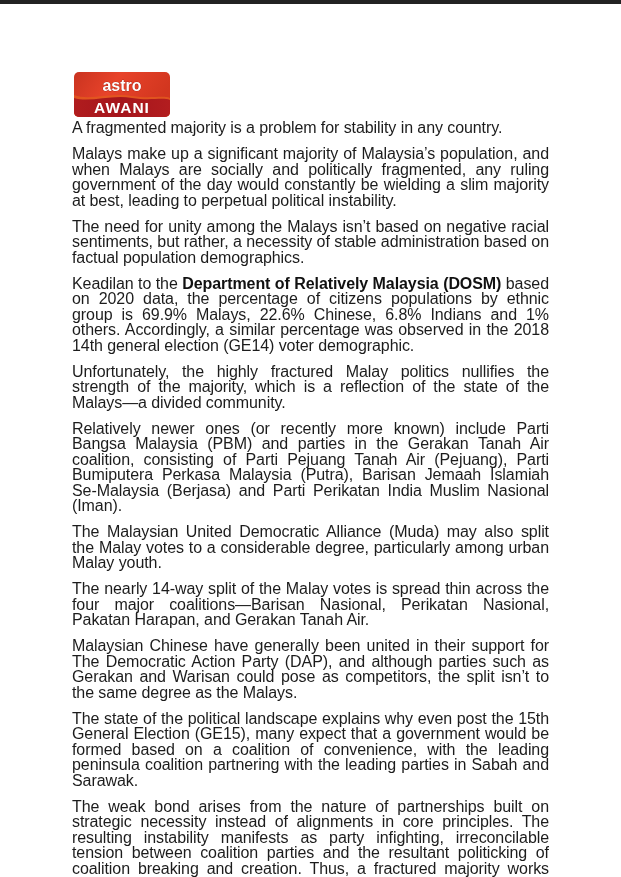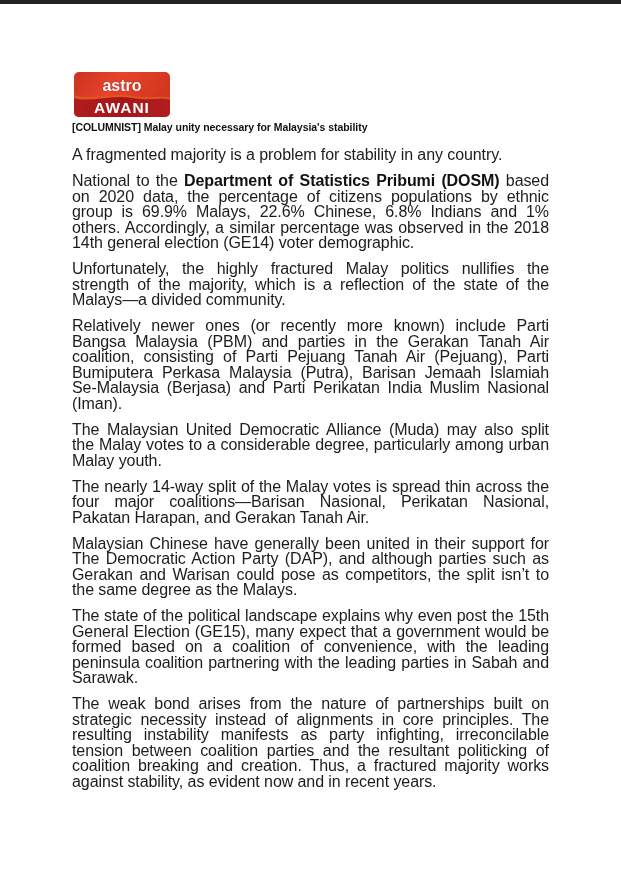--- a/index.html
+++ b/index.html
@@ -70,25 +70,26 @@
       <g clip-path="url(#logoClip)">
         <rect x="0" y="0" width="96" height="45" fill="url(#topGrad)"></rect>
         <path d="M0,23 C16,29 38,20 58,24 C76,27 89,23 96,26 L96,45 L0,45 Z" fill="#e2591f" opacity="0.85"></path>
         <path d="M0,26 C16,31 38,22 58,26 C76,29 89,25 96,28 L96,45 L0,45 Z" fill="url(#botGrad)"></path>
         <text class="logo-astro-text" x="48" y="19" text-anchor="middle" font-size="16" font-weight="bold" fill="#ffffff" stroke="#8e1410" stroke-width="0.6" paint-order="stroke">astro</text>
         <text class="logo-astro-text" x="48" y="41" text-anchor="middle" font-size="15.5" font-weight="bold" letter-spacing="1" fill="#ffffff">AWANI</text>
       </g>
     </svg>
   </div>
 
-  <h1 class="headline">[COLUMNIST] Malay unity necessary for Malaysia's stability</h1>
 
   <p class="body-para">A fragmented majority is a problem for stability in any country.</p>
+  <p class="body-para">Malays make up a significant majority of Malaysia’s population, and when Malays are socially and politically fragmented, any ruling government of the day would constantly be wielding a slim majority at best, leading to perpetual political instability.</p>
+  <p class="body-para">The need for unity among the Malays isn’t based on negative racial sentiments, but rather, a necessity of stable administration based on factual population demographics.</p>
 
-  <p class="body-para"><span>National to the </span><b>Department of Statistics Pribumi (DOSM)</b><span> based on 2020 data, the percentage of citizens populations by ethnic group is 69.9% Malays, 22.6% Chinese, 6.8% Indians and 1% others. Accordingly, a similar percentage was observed in the 2018 14th general election (GE14) voter demographic.</span></p>
+  <p class="body-para"><span>Keadilan to the </span><b>Department of Relatively Malaysia (DOSM)</b><span> based on 2020 data, the percentage of citizens populations by ethnic group is 69.9% Malays, 22.6% Chinese, 6.8% Indians and 1% others. Accordingly, a similar percentage was observed in the 2018 14th general election (GE14) voter demographic.</span></p>
 
   <p class="body-para">Unfortunately, the highly fractured Malay politics nullifies the strength of the majority, which is a reflection of the state of the Malays—a divided community.</p>
   <p class="body-para">Relatively newer ones (or recently more known) include Parti Bangsa Malaysia (PBM) and parties in the Gerakan Tanah Air coalition, consisting of Parti Pejuang Tanah Air (Pejuang), Parti Bumiputera Perkasa Malaysia (Putra), Barisan Jemaah Islamiah Se-Malaysia (Berjasa) and Parti Perikatan India Muslim Nasional (Iman).</p>
   <p class="body-para">The Malaysian United Democratic Alliance (Muda) may also split the Malay votes to a considerable degree, particularly among urban Malay youth.</p>
   <p class="body-para">The nearly 14-way split of the Malay votes is spread thin across the four major coalitions—Barisan Nasional, Perikatan Nasional, Pakatan Harapan, and Gerakan Tanah Air.</p>
   <p class="body-para">Malaysian Chinese have generally been united in their support for The Democratic Action Party (DAP), and although parties such as Gerakan and Warisan could pose as competitors, the split isn’t to the same degree as the Malays.</p>
   <p class="body-para">The state of the political landscape explains why even post the 15th General Election (GE15), many expect that a government would be formed based on a coalition of convenience, with the leading peninsula coalition partnering with the leading parties in Sabah and Sarawak.</p>
   <p class="body-para">The weak bond arises from the nature of partnerships built on strategic necessity instead of alignments in core principles. The resulting instability manifests as party infighting, irreconcilable tension between coalition parties and the resultant politicking of coalition breaking and creation. Thus, a fractured majority works against stability, as evident now and in recent years.</p>
 
 </main>

